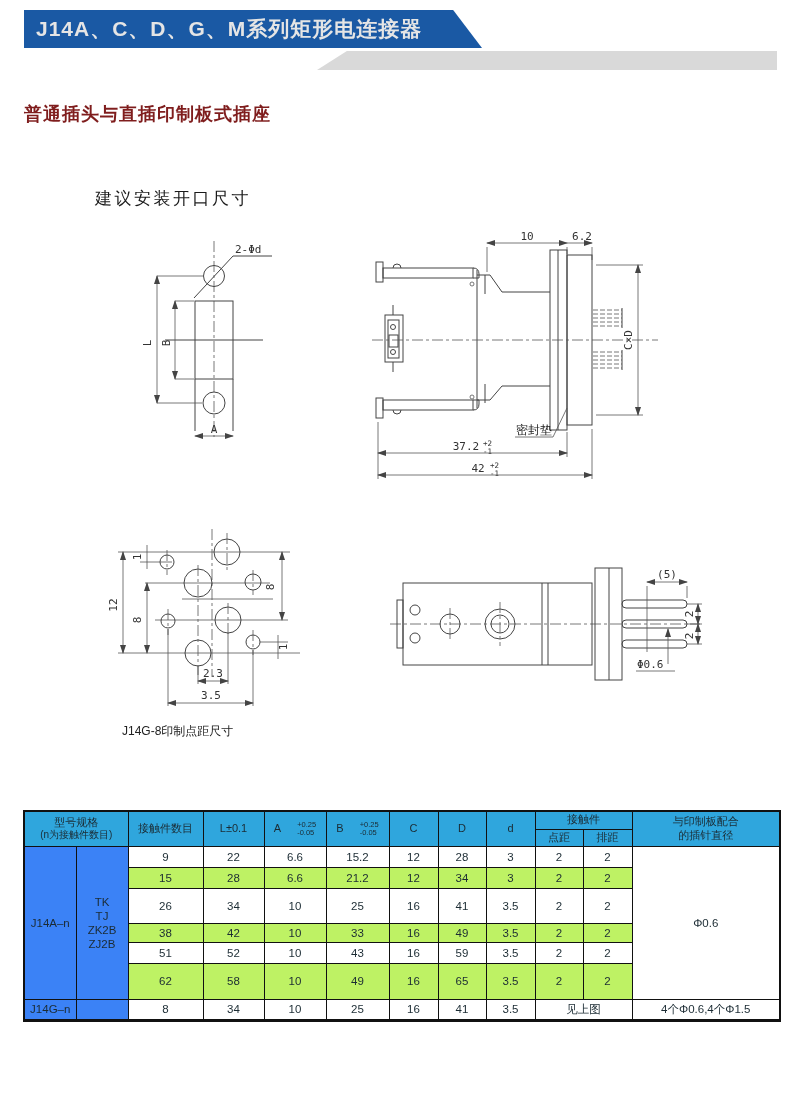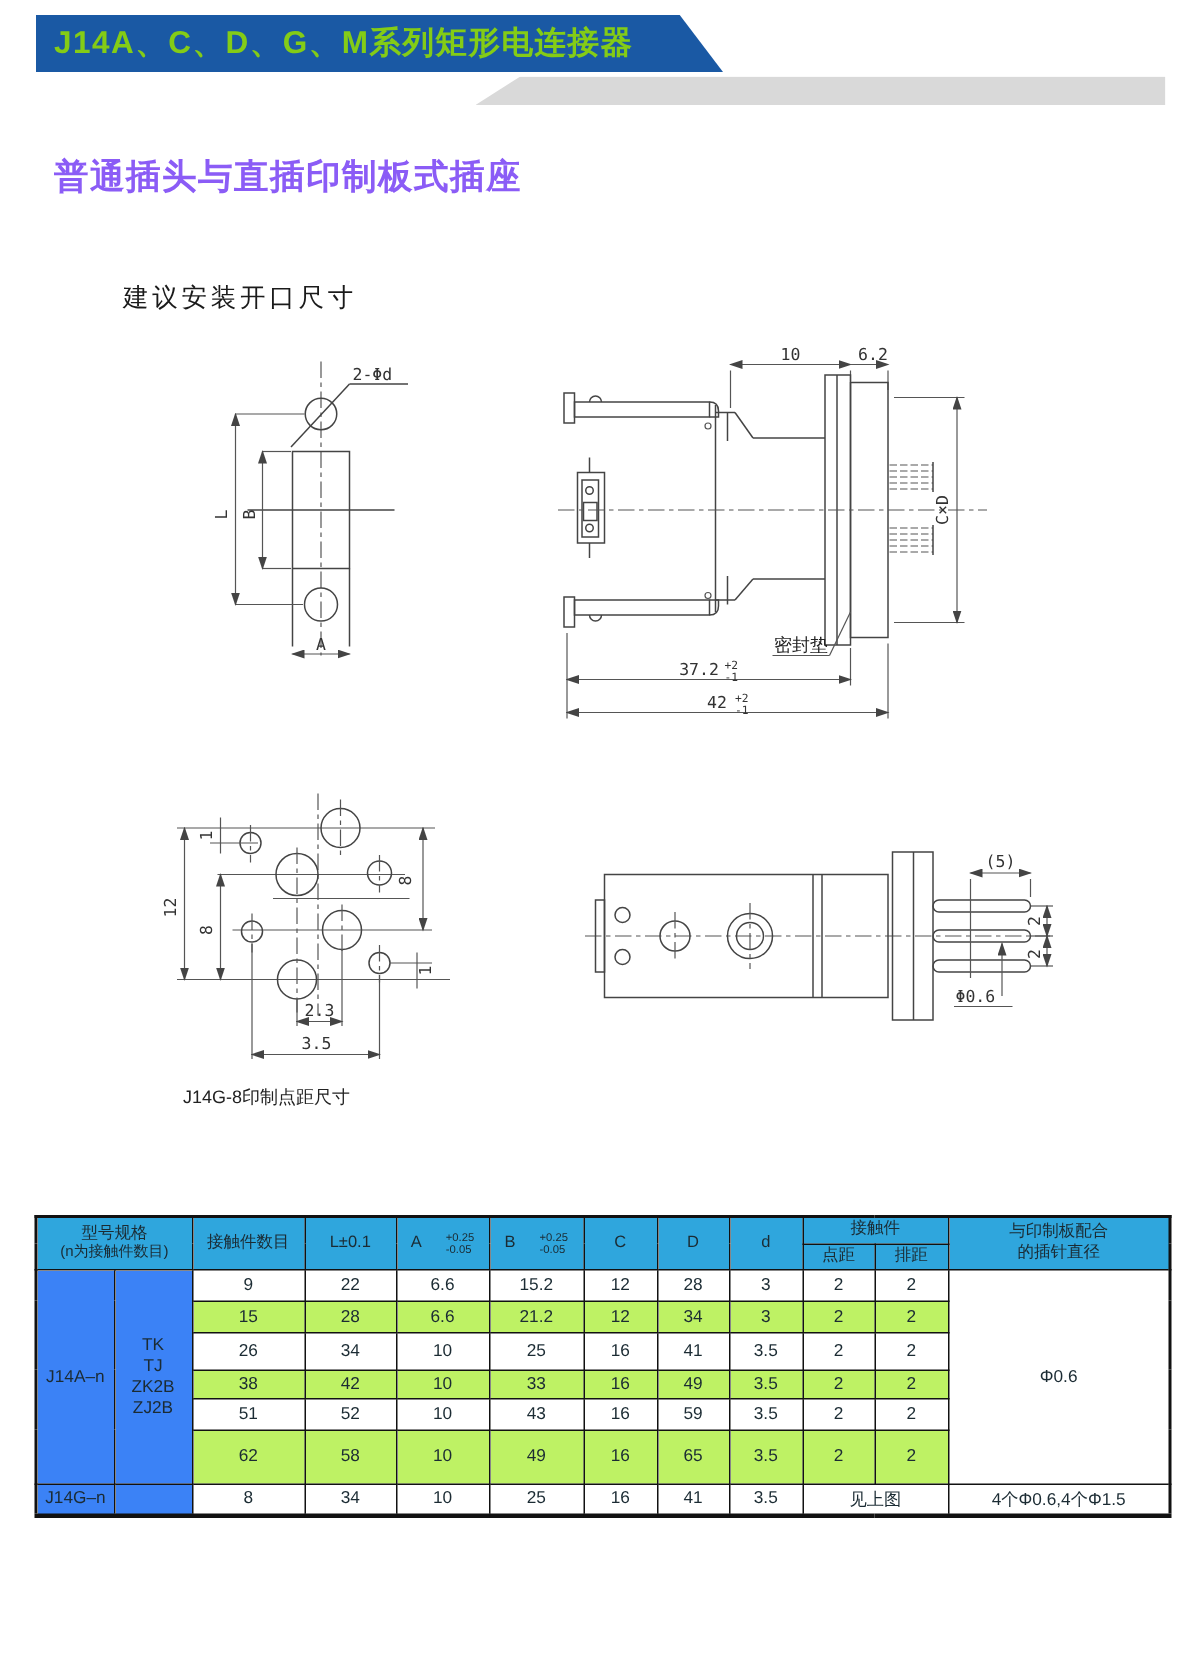--- a/index.html
+++ b/index.html
@@ -1,26 +1,26 @@
 <!DOCTYPE html>
 <html><head>
 <meta charset="utf-8">
 <style>
   html,body{margin:0;padding:0;background:#fff;}
   .page{position:relative;width:800px;height:1104px;background:#ffffff;overflow:hidden;
         font-family:"Liberation Sans",sans-serif;color:#1a1a1a;}
   .abs{position:absolute;}
   .banner{left:24px;top:10px;width:458px;height:38px;background:#1a59a4;
           clip-path:polygon(0 0,93.7% 0,100% 100%,0 100%);}
-  .banner span{display:block;line-height:38px;padding-left:12px;color:#84cc16;
+  .banner span{display:block;line-height:38px;padding-left:12px;color:#e5e5e5;
                font-size:21px;font-weight:bold;letter-spacing:1px;}
   .ribbon{left:317px;top:51px;width:460px;height:19px;background:#d9d9d9;
           clip-path:polygon(6.5% 0,100% 0,100% 100%,0 100%);}
-  .subtitle{left:24px;top:102px;font-size:23px;font-weight:bold;color:#8b5cf6;letter-spacing:1px;margin-left:12px;}
-  .section-title{left:82px;top:187px;font-size:17px;color:#1a1a1a;letter-spacing:2.5px;}
+  .subtitle{left:24px;top:102px;font-size:18px;font-weight:bold;color:#7f1d1d;letter-spacing:1px;}
+  .section-title{left:95px;top:187px;font-size:17px;color:#1a1a1a;letter-spacing:2.5px;}
   svg{overflow:visible;}
   svg .ln{stroke:#444;stroke-width:1;fill:none;}
   svg .thin{stroke:#555;stroke-width:0.8;fill:none;}
   svg .cl{stroke:#555;stroke-width:0.8;fill:none;stroke-dasharray:11,3,3,3;}
   svg .dash{stroke:#555;stroke-width:0.8;fill:none;stroke-dasharray:5,2;}
   svg .dim{font:11px "DejaVu Sans Mono",monospace;fill:#333;}
   svg .dimsm{font:7.5px "DejaVu Sans Mono",monospace;fill:#333;}
   svg .cjk{font:12px "Liberation Sans",sans-serif;fill:#222;}
   
   .spec-table{position:absolute;left:23px;top:810px;border-collapse:collapse;table-layout:fixed;
@@ -345,21 +345,21 @@
         <td>15</td>
         <td>28</td>
         <td>6.6</td>
         <td>21.2</td>
         <td>12</td>
         <td>34</td>
         <td>3</td>
         <td>2</td>
         <td>2</td>
       </tr>
-      <tr style="height:25px">
+      <tr style="height:35px">
         <td>26</td>
         <td>34</td>
         <td>10</td>
         <td>25</td>
         <td>16</td>
         <td>41</td>
         <td>3.5</td>
         <td>2</td>
         <td>2</td>
       </tr>

